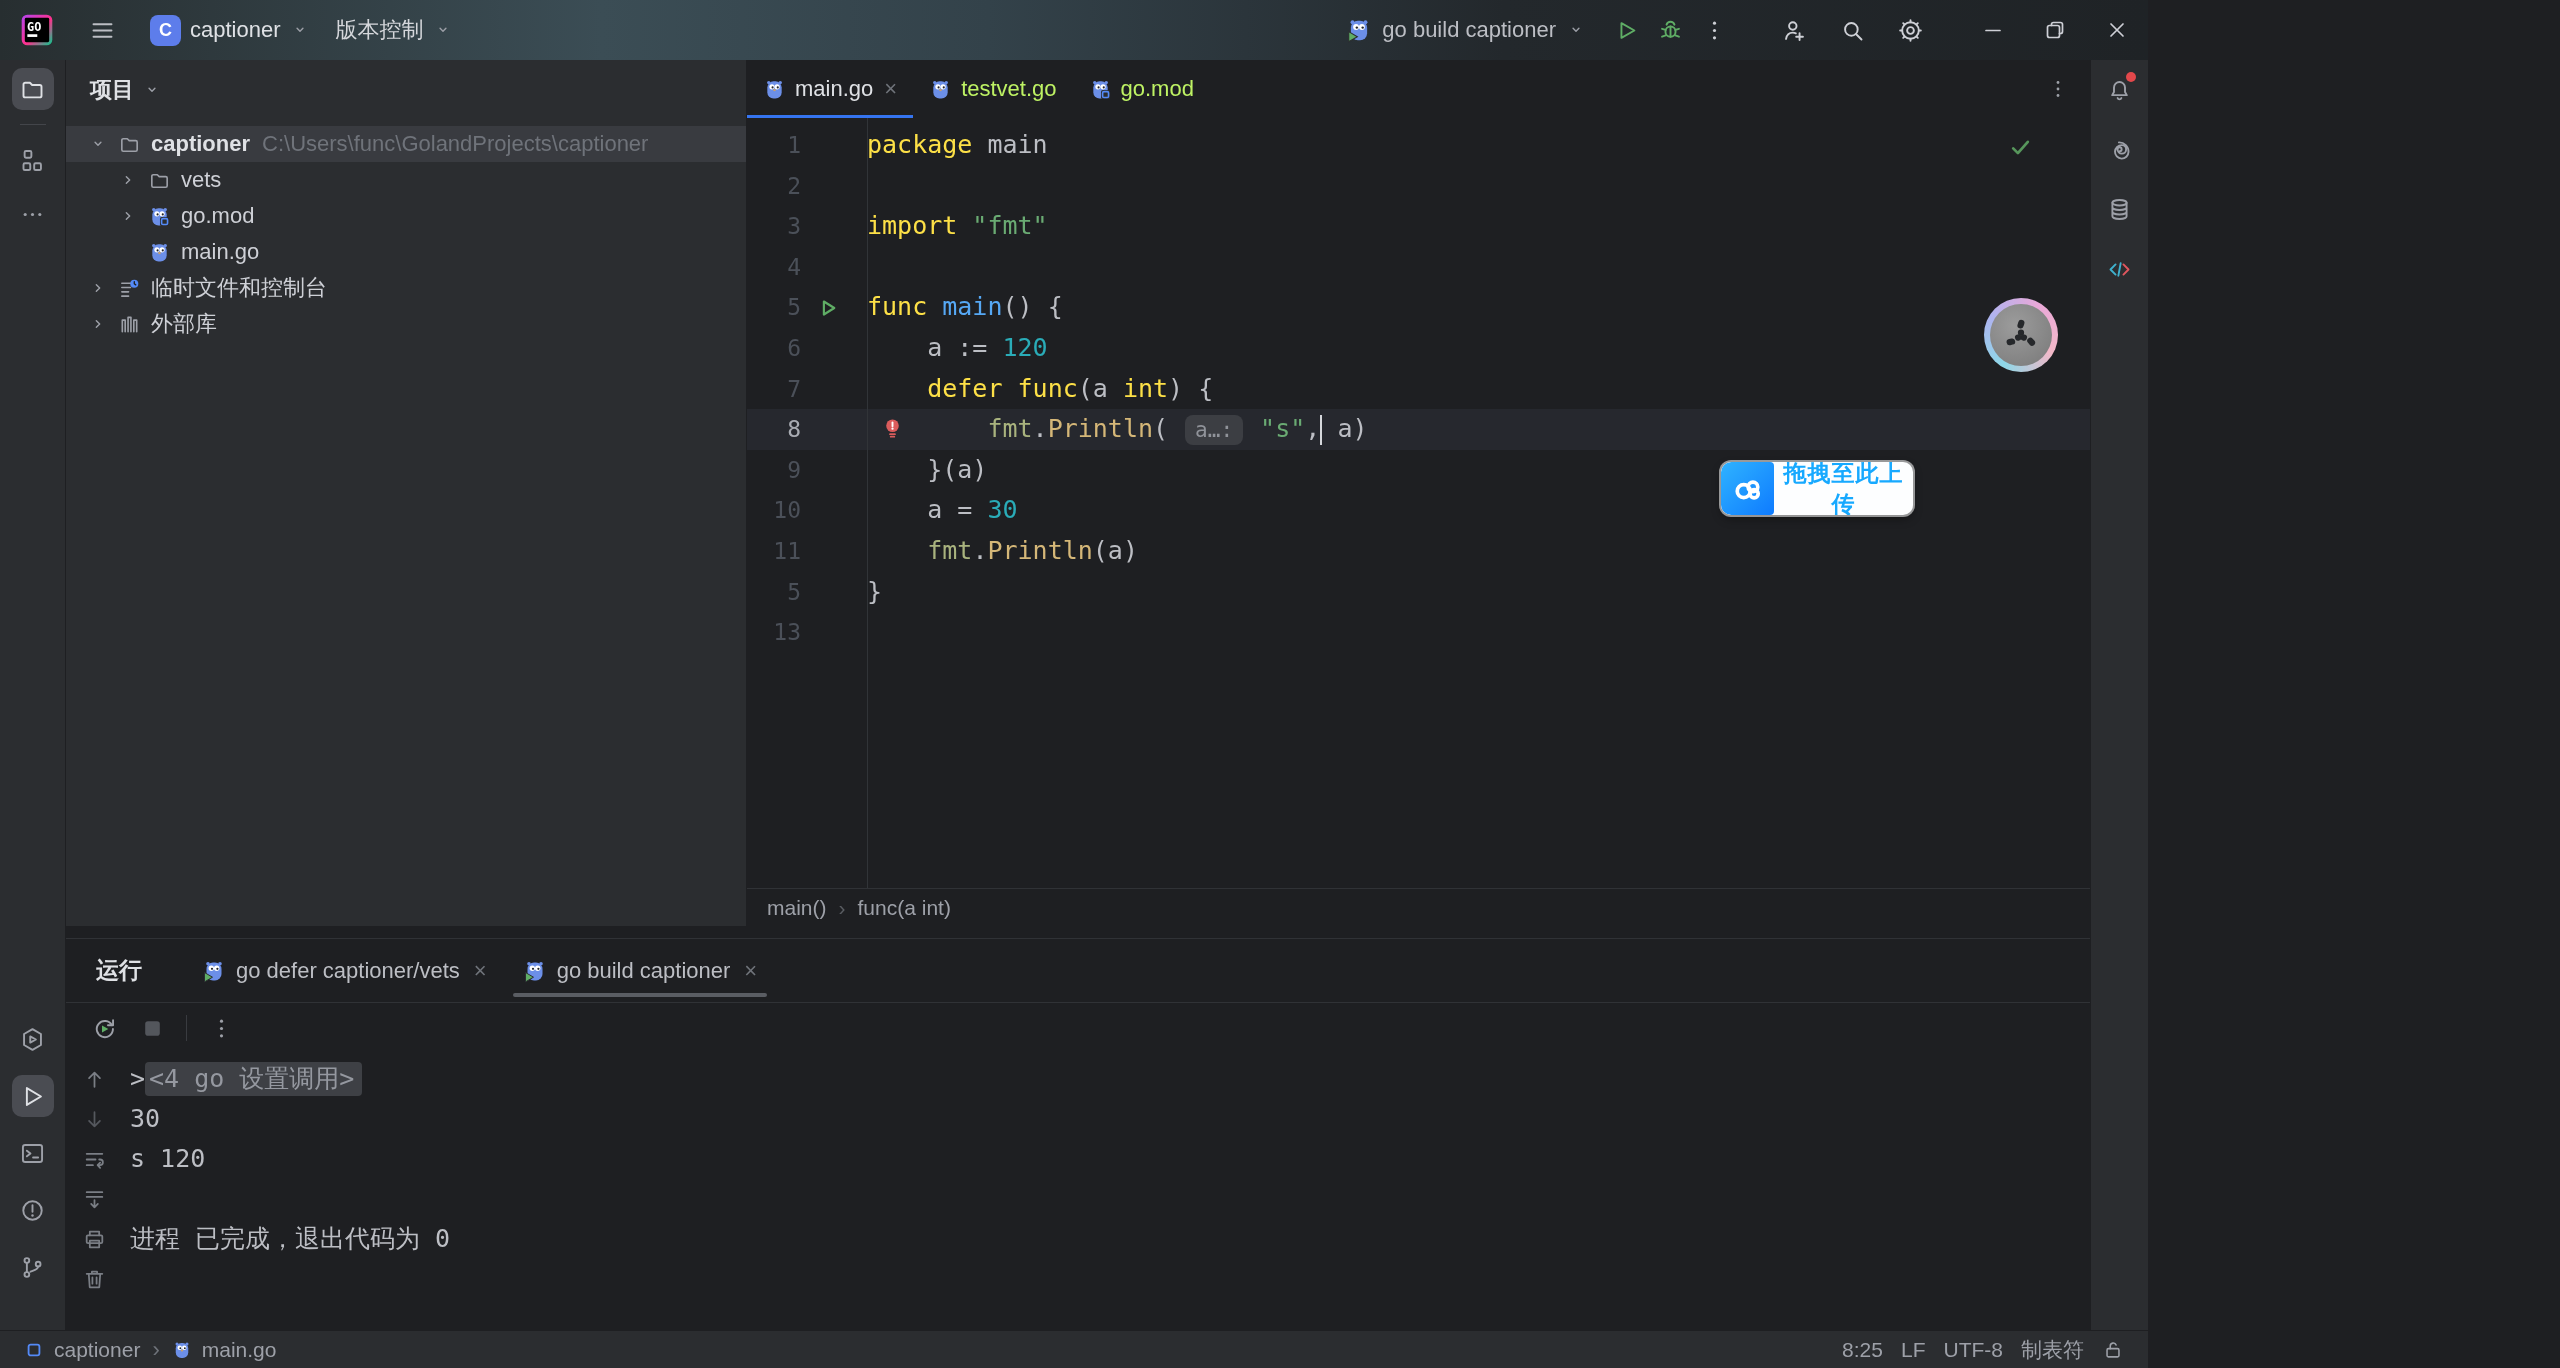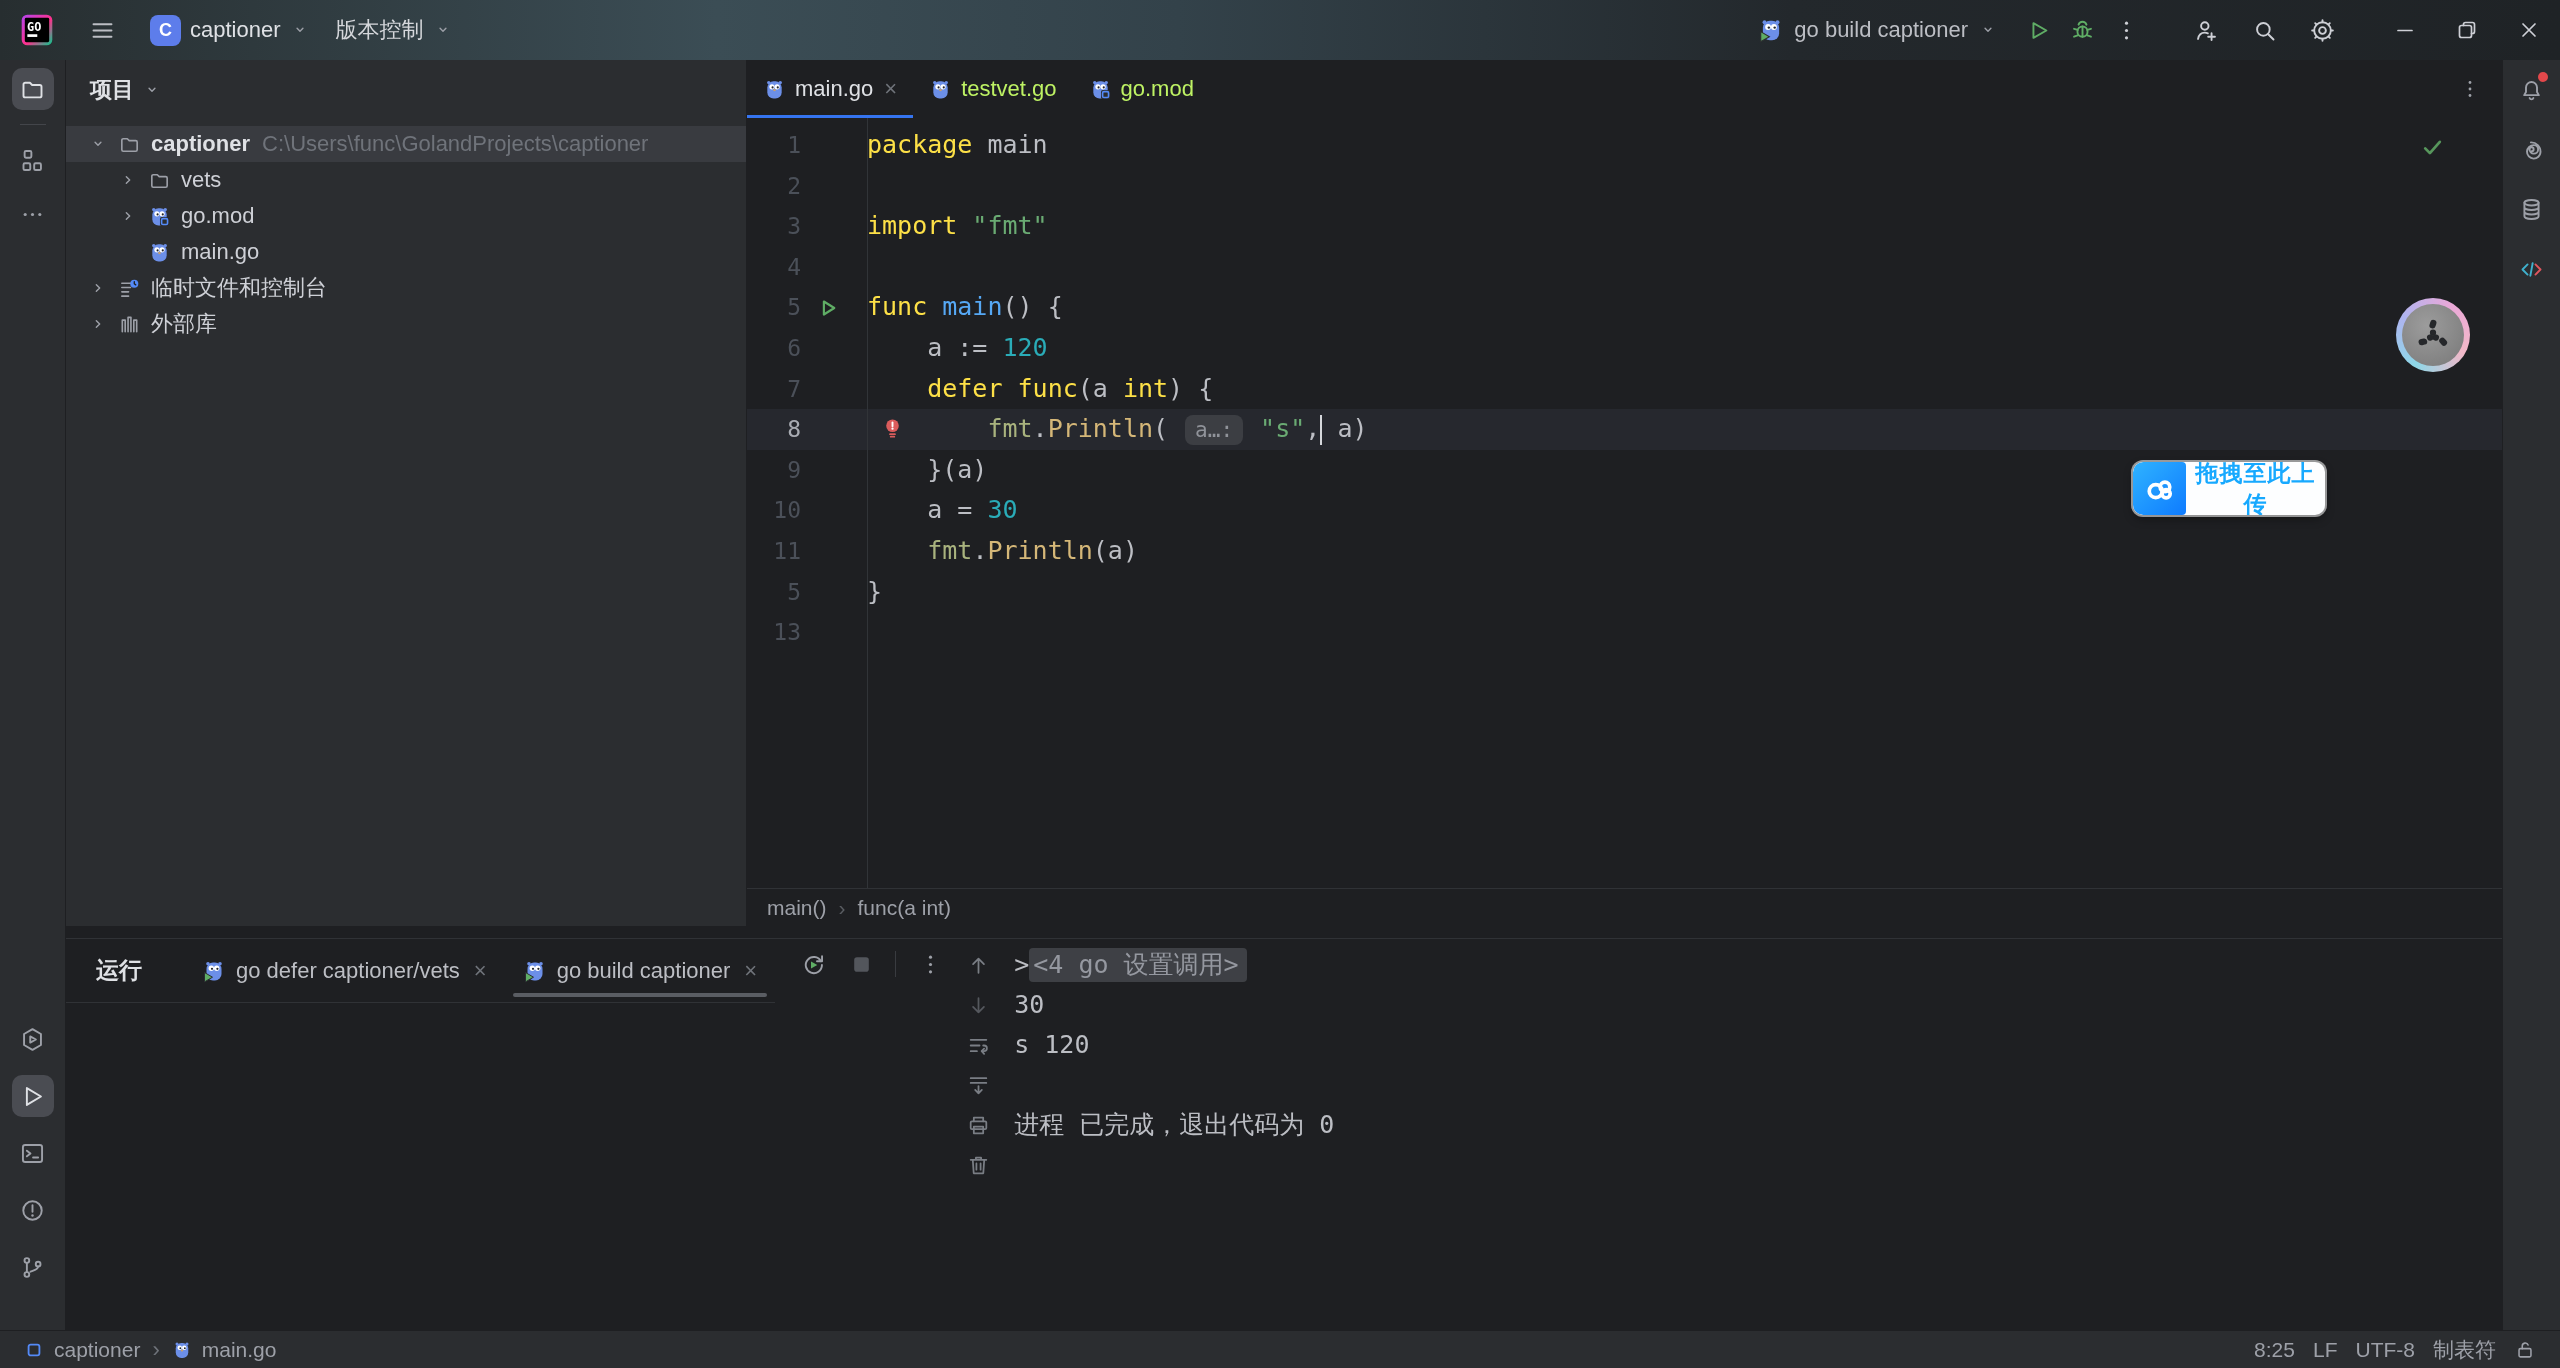--- a/index.html
+++ b/index.html
@@ -1,18 +1,18 @@
 <!DOCTYPE html>
 <html><head>
 <meta charset="utf-8">
 <style>
   * { margin:0; padding:0; box-sizing:border-box; }
   html,body { width:2560px; height:1368px; overflow:hidden; background:#1E1F22; }
   .app {
-    position:relative; width:2560px; height:1368px;
+    position:relative; width:2148px; height:1368px;
     font-family:"Liberation Sans","DejaVu Sans",sans-serif;
     color:#BCBEC4; font-size:22px; -webkit-font-smoothing:antialiased;
   }
   .ic { display:block; }
   svg.st { fill:none; stroke:currentColor; stroke-width:1.7; stroke-linecap:round; stroke-linejoin:round; }
 
   
   .titlebar {
     position:absolute; top:0; left:0; right:0; height:60px;
     display:flex; align-items:center;
@@ -109,21 +109,21 @@
   .upload-sq { width:53px; height:53px; border-radius:10px 4px 4px 10px;
     background:linear-gradient(135deg,#2FB3FF,#0E7BFF); display:flex; align-items:center; justify-content:center; }
   .upload-sq svg { width:34px; height:34px; }
   .upload-label { flex:1; text-align:center; color:#17A9FF; font-weight:bold; font-size:23px; letter-spacing:1px; }
 
   .breadcrumbs { height:38px; border-top:1px solid #303236; display:flex; align-items:center; gap:12px;
     padding-left:20px; font-size:21px; color:#9DA0A8; background:#1E1F22; }
   .bc-sep { color:#5A5D63; }
 
   
-  .run-panel { height:392px; border-top:1px solid #303236; background:#1E1F22; display:flex; flex-direction:row; }
+  .run-panel { height:392px; border-top:1px solid #303236; background:#1E1F22; display:flex; flex-direction:column; }
   .run-header { height:64px; display:flex; align-items:stretch; padding-left:30px; border-bottom:1px solid #303236; }
   .run-title { align-self:center; font-weight:bold; color:#DFE1E5; font-size:23px; margin-right:42px; }
   .rtab { display:flex; align-items:center; gap:10px; padding:0 18px; position:relative; color:#BCBEC4; cursor:pointer; }
   .rtab .gph { width:24px; height:24px; }
   .rtab .close { color:#6F737A; font-size:22px; margin-left:4px; }
   .rtab.active::after { content:""; position:absolute; left:8px; right:8px; bottom:5px; height:4px;
     border-radius:2px; background:#5A5D63; }
   .run-toolbar { height:50px; display:flex; align-items:center; gap:8px; padding-left:18px; }
   .rt-btn { width:40px; height:40px; border-radius:8px; display:flex; align-items:center; justify-content:center;
     color:#9DA0A8; cursor:pointer; }

